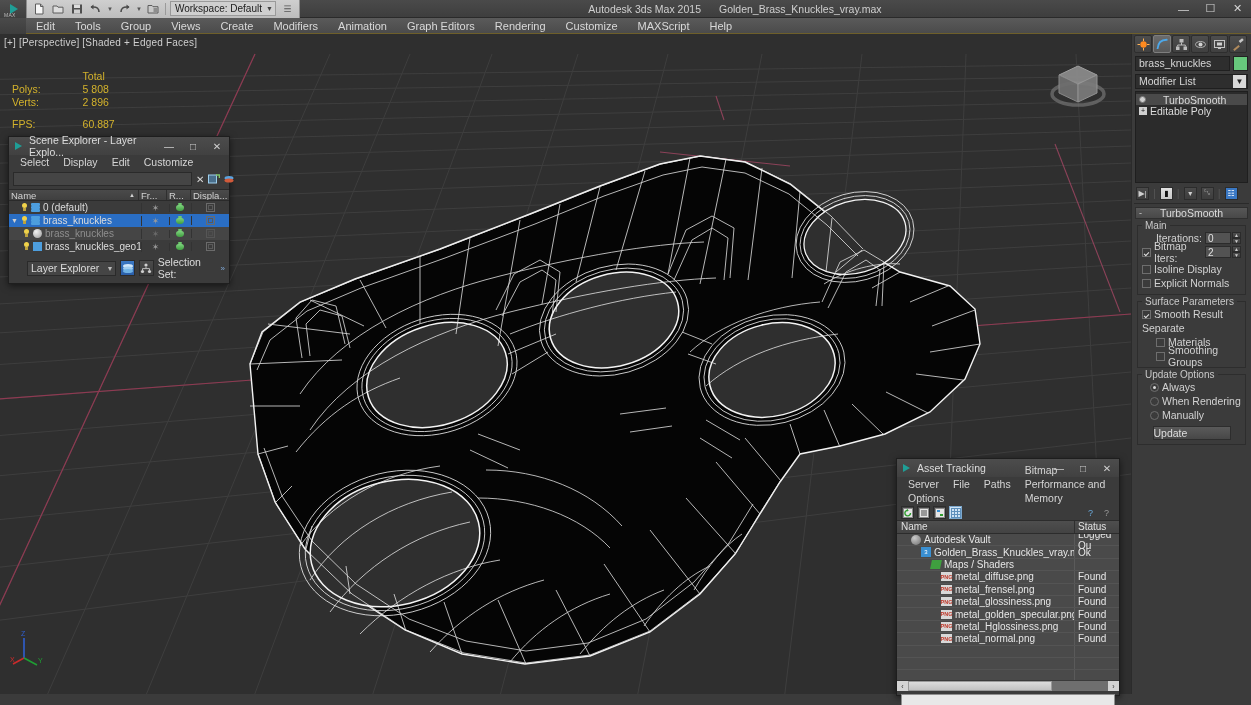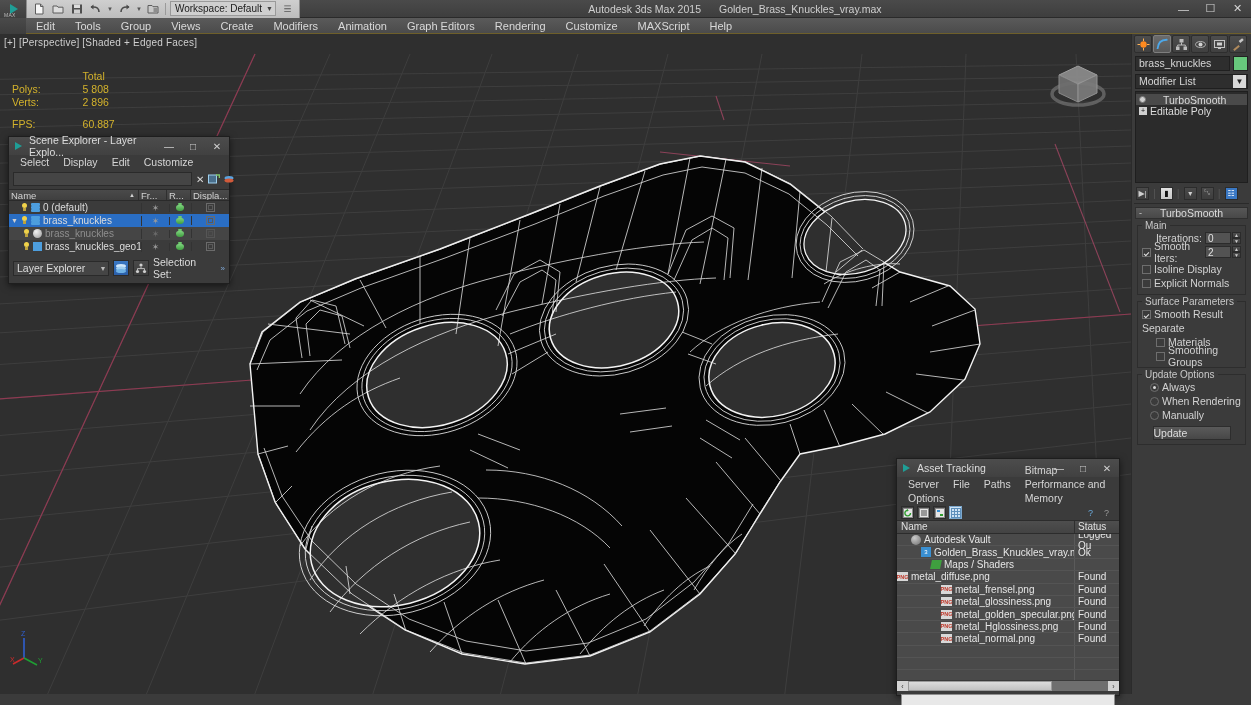--- a/index.html
+++ b/index.html
@@ -219,20 +219,21 @@
   .teapot .body { position:absolute; left:1px; top:1px; width:8px; height:6px; border-radius:3px 3px 4px 4px;
                   background:linear-gradient(#7ed37e,#3f9e3f); }
   .teapot .lid { position:absolute; left:3px; top:-1px; width:4px; height:2px; background:#6ec96e; border-radius:2px;}
   .boxgray { width:9px; height:9px; border:1px solid #6b6b6b; position:relative; }
   .boxgray:after { content:""; position:absolute; left:1px; top:1px; right:1px; bottom:1px; border:1px solid #5a5a5a;}
   .se-bottom { display:flex; align-items:center; gap:4px; padding: 3px 4px; }
   .se-combo {
     width: 98px; height:15px; background:#454545; border:1px solid #2a2a2a; color:#dcdcdc;
     font-size:10.5px; padding-left:3px; line-height:13px; display:flex; align-items:center;
     justify-content:space-between;
+    margin-left:14px;
   }
   .se-combo .a { font-size:7px; padding-right:2px; color:#bbb;}
   .se-tool { width:16px; height:16px; border:1px solid #2b2b2b; display:flex; align-items:center;
              justify-content:center; background:linear-gradient(#4a4a4a,#3d3d3d); }
   .se-tool.active { background: linear-gradient(#3a78c4,#2a5ea8); }
   .se-selset { font-size:10.5px; color:#dcdcdc; }
 
   
   #asset-tracking { left: 896px; top: 458px; width: 224px; height: 238px; }
   .at-toolbar { display:flex; align-items:center; gap:3px; height:16px; padding: 2px 4px;
@@ -664,21 +665,21 @@
           <span class="spin">
             <span class="fld">0</span>
             <span class="btns">
                 <span>▲</span>
                 <span>▼</span>
               </span>
           </span>
         </div>
         <div class="frow">
           <span class="chk on"></span>
-          <span>Smooth Iters:</span>
+          <span>Bitmap Iters:</span>
           <span class="spin">
             <span class="fld">2</span>
             <span class="btns">
                 <span>▲</span>
                 <span>▼</span>
               </span>
           </span>
         </div>
         <div class="frow" style="margin-top:3px">
           <span class="chk"></span>
@@ -981,21 +982,21 @@
         <span class="s">Ok</span>
       </div>
       <div class="at-row">
         <span class="n ind3">
           <span class="maps-ic"></span>
           <span>Maps / Shaders</span>
         </span>
         <span class="s"></span>
       </div>
       <div class="at-row">
-        <span class="n ind4" style="">
+        <span class="n ind4" style="padding-left:44px">
           <span class="png-ic">
               <span>PNG</span>
             </span>
           <span>metal_diffuse.png</span>
         </span>
         <span class="s">Found</span>
       </div>
       <div class="at-row">
         <span class="n" style="padding-left:44px">
           <span class="png-ic">

